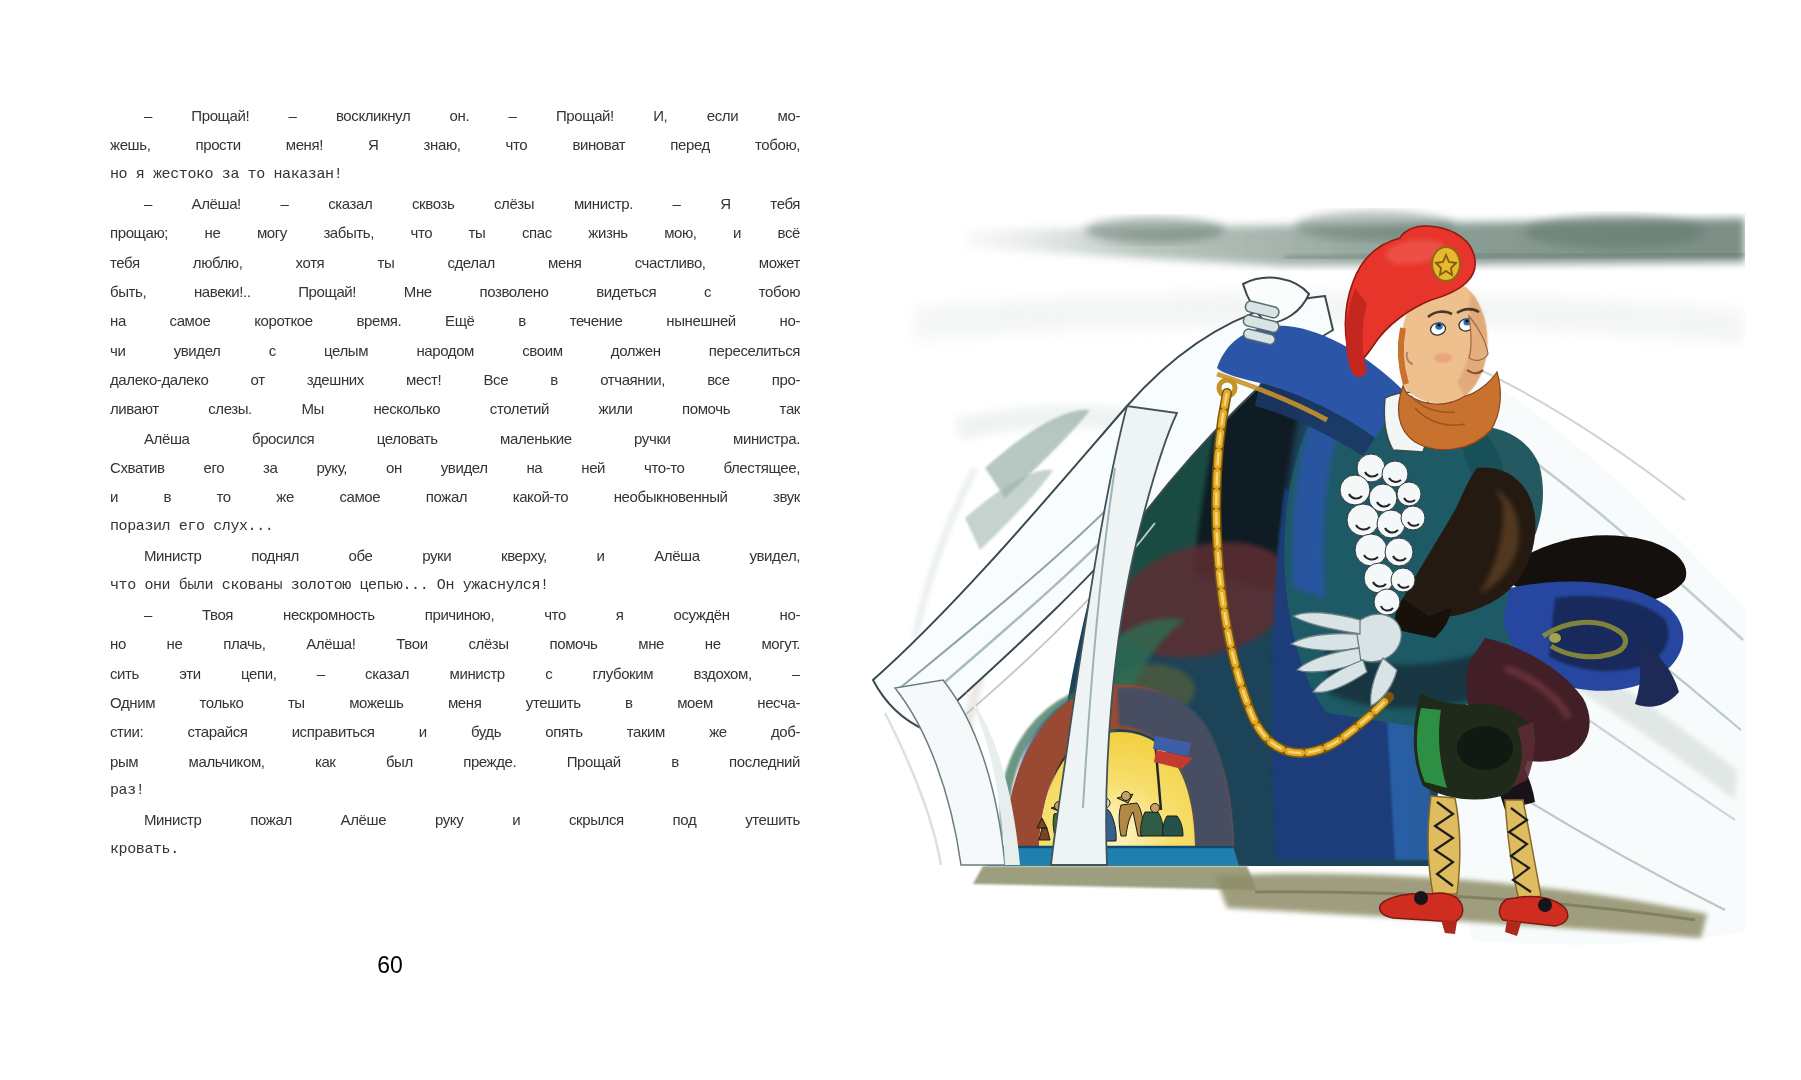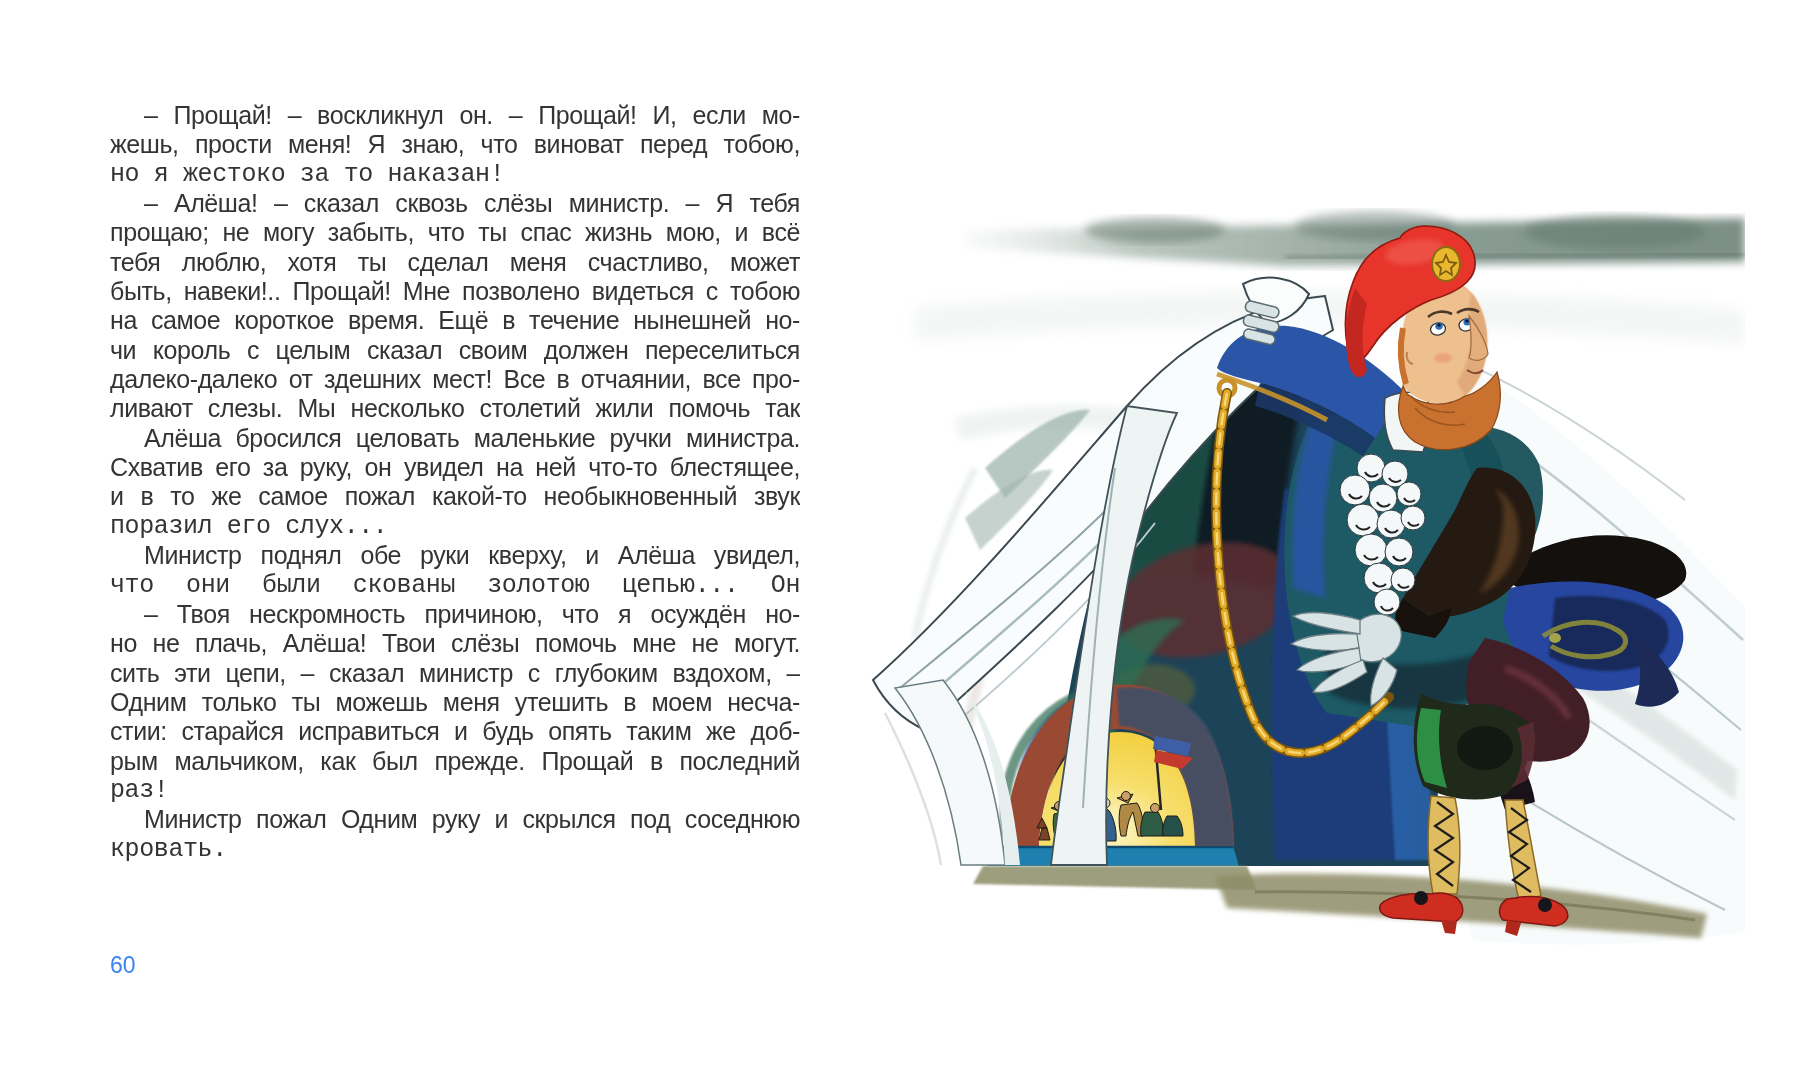--- a/index.html
+++ b/index.html
@@ -1,57 +1,57 @@
 <!DOCTYPE html>
 <html><head>
 <meta charset="utf-8">
 <style>
   html,body{margin:0;padding:0;background:#ffffff;}
   .screen{position:relative;width:1801px;height:1080px;background:#ffffff;overflow:hidden;
           font-family:"Liberation Sans","DejaVu Sans",sans-serif;}
   .textcol{position:absolute;left:110px;top:101px;width:690px;color:#343434;}
-  .textcol .line{font-size:25px;line-height:29.35px;height:29.35px;overflow:hidden;
+  .textcol .line{font-size:15px;line-height:29.35px;height:29.35px;overflow:hidden;
           letter-spacing:-0.4px;text-align:justify;text-align-last:justify;white-space:normal;}
   .textcol .line.first{text-indent:34px;}
   .textcol .line.plast{text-align-last:left;font-family:Liberation Mono, monospace;}
-  .pageno{position:absolute;left:110px;top:952px;width:560px;text-align:left;
-          font-size:23px;color:#3b82f6;}
+  .pageno{position:absolute;left:110px;top:952px;width:560px;text-align:center;
+          font-size:23px;color:#000000;}
   .illo{position:absolute;left:855px;top:168px;width:890px;height:890px;}
 </style>
 </head>
 <body>
 
 <div class="screen">
 
   <div class="textcol" lang="ru">
       <div class="line first">– Прощай! – воскликнул он. – Прощай! И, если мо-</div>
       <div class="line">жешь, прости меня! Я знаю, что виноват перед тобою,</div>
       <div class="line plast">но я жестоко за то наказан!</div>
       <div class="line first">– Алёша! – сказал сквозь слёзы министр. – Я тебя</div>
       <div class="line">прощаю; не могу забыть, что ты спас жизнь мою, и всё</div>
       <div class="line">тебя люблю, хотя ты сделал меня счастливо, может</div>
       <div class="line">быть, навеки!.. Прощай! Мне позволено видеться с тобою</div>
       <div class="line">на самое короткое время. Ещё в течение нынешней но-</div>
-      <div class="line">чи король с целым сказал своим должен переселиться</div>
+      <div class="line">чи увидел с целым народом своим должен переселиться</div>
       <div class="line">далеко-далеко от здешних мест! Все в отчаянии, все про-</div>
       <div class="line">ливают слезы. Мы несколько столетий жили помочь так</div>
       <div class="line first">Алёша бросился целовать маленькие ручки министра.</div>
       <div class="line">Схватив его за руку, он увидел на ней что-то блестящее,</div>
       <div class="line">и в то же самое пожал какой-то необыкновенный звук</div>
       <div class="line plast">поразил его слух...</div>
       <div class="line first">Министр поднял обе руки кверху, и Алёша увидел,</div>
       <div class="line plast">что они были скованы золотою цепью... Он ужаснулся!</div>
       <div class="line first">– Твоя нескромность причиною, что я осуждён но-</div>
       <div class="line">но не плачь, Алёша! Твои слёзы помочь мне не могут.</div>
       <div class="line">сить эти цепи, – сказал министр с глубоким вздохом, –</div>
       <div class="line">Одним только ты можешь меня утешить в моем несча-</div>
       <div class="line">стии: старайся исправиться и будь опять таким же доб-</div>
       <div class="line">рым мальчиком, как был прежде. Прощай в последний</div>
       <div class="line plast">раз!</div>
-      <div class="line first">Министр пожал Одним руку и скрылся под соседнюю</div>
+      <div class="line first">Министр пожал Алёше руку и скрылся под утешить</div>
       <div class="line plast">кровать.</div>
     </div>
 
   <div class="pageno">60</div>
 
   <svg class="illo" viewBox="0 0 890 890" role="img" xmlns="http://www.w3.org/2000/svg" aria-label="Watercolor: the minister in a red beret with a gold badge, blue coat, white ruffled jabot and gold chain lifts a white blanket like a tent; through a glowing yellow archway below, tiny underground people march away carrying a flag across snowy ground">
     <defs>
       <linearGradient id="lgHorizon" x1="0" y1="0" x2="1" y2="0">
         <stop offset="0" stop-color="#cfd9d3" stop-opacity="0.15"></stop>
         <stop offset="0.22" stop-color="#9fb0a7" stop-opacity="0.8"></stop>

